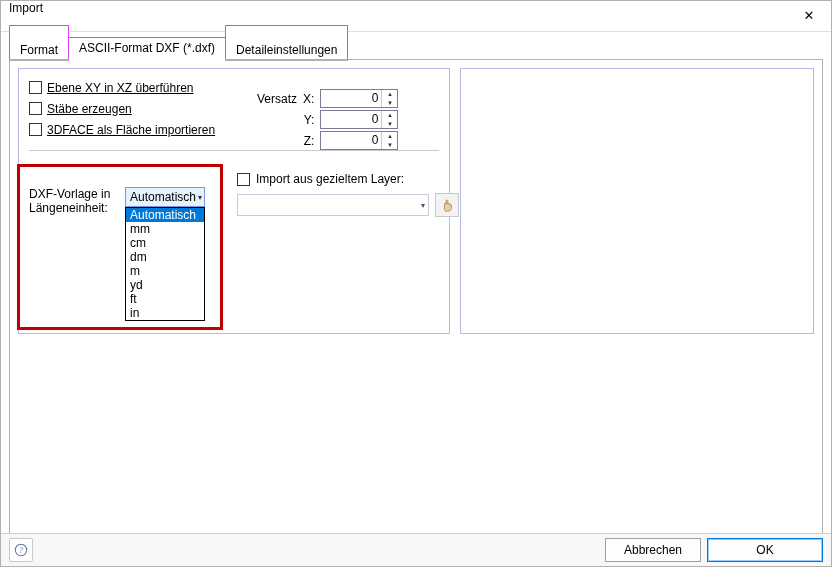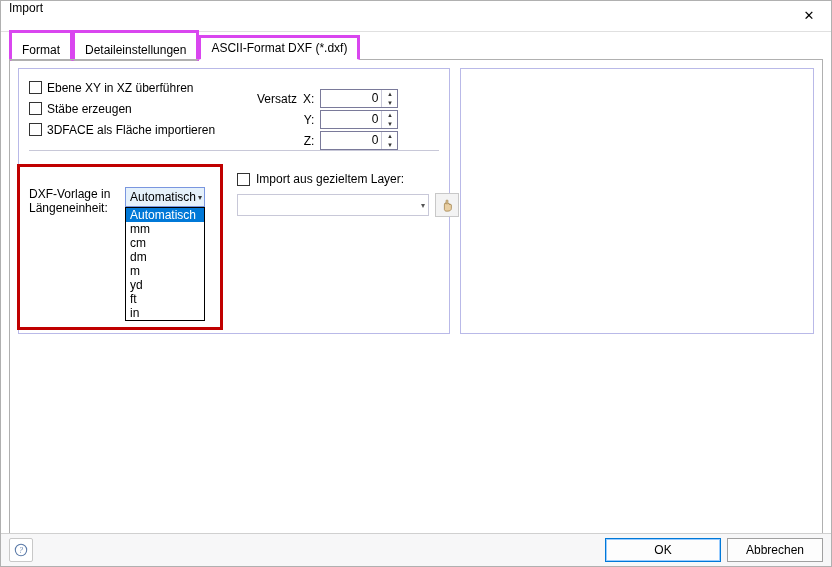--- a/index.html
+++ b/index.html
@@ -48,24 +48,24 @@
     padding: 6px 8px 0 8px;
   }
   
   .tabstrip {
     display: flex;
     align-items: flex-end;
     height: 22px;
     position: relative;
   }
   .tab {
-    border: 3px solid #d946ef;
+    border: 1px solid #d946ef;
     border-bottom: 1px solid #b0b0b0;
     background: #fff;
-    padding: 10px 10px 3px 10px;
+    padding: 17px 10px 3px 10px;
     font-size: 12px;
     margin-right: -1px;
     position: relative;
     top: 1px;
     color: #000;
   }
   .tab.active {
     border-bottom: 1px solid #fff;
     background: #fff;
     z-index: 2;
@@ -108,21 +108,21 @@
     align-items: center;
     height: 21px;
     gap: 5px;
   }
   .chk {
     width: 13px; height: 13px;
     border: 1px solid #333;
     box-sizing: border-box;
     background:#fff;
   }
-  .chk-label { white-space: nowrap; }
+  .chk-label { white-space: nowrap; text-decoration: underline; }
   .offset-grid {
     position: absolute;
     left: 238px;
     top: 20px;
     display: grid;
     grid-template-columns: auto auto auto;
     column-gap: 6px;
     row-gap: 2px;
     align-items: center;
   }
@@ -278,22 +278,22 @@
 
 <div class="window">
   <div class="titlebar">
     <span class="title">Import</span>
     <div class="close">✕</div>
   </div>
 
   <div class="client">
     <div class="tabstrip">
       <div class="tab">Format</div>
+      <div class="tab active">ASCII-Format DXF (*.dxf)</div>
       <div class="tab">Detaileinstellungen</div>
-      <div class="tab active">ASCII-Format DXF (*.dxf)</div>
       <div class="tab-underline"></div>
     </div>
 
     <div class="tabpage">
       <div class="panels-row">
 
         <div class="panel panel-left">
 
           <div class="chk-row">
             <span class="chk"></span>
@@ -390,17 +390,17 @@
   </div>
 
   <div class="footer">
     <div class="help-btn">
       <svg viewBox="0 0 16 16">
         <circle cx="8" cy="8" r="6.5" fill="#fff" stroke="#5a7aa8" stroke-width="1.2"></circle>
         <text x="8" y="11" text-anchor="middle" font-size="9" fill="#5a7aa8" font-family="Georgia,serif" font-style="italic">?</text>
       </svg>
     </div>
     <div class="footer-btns">
+      <div class="btn">Abbrechen</div>
       <div class="btn primary">OK</div>
-      <div class="btn">Abbrechen</div>
     </div>
   </div>
 </div>
 
 </body></html>

